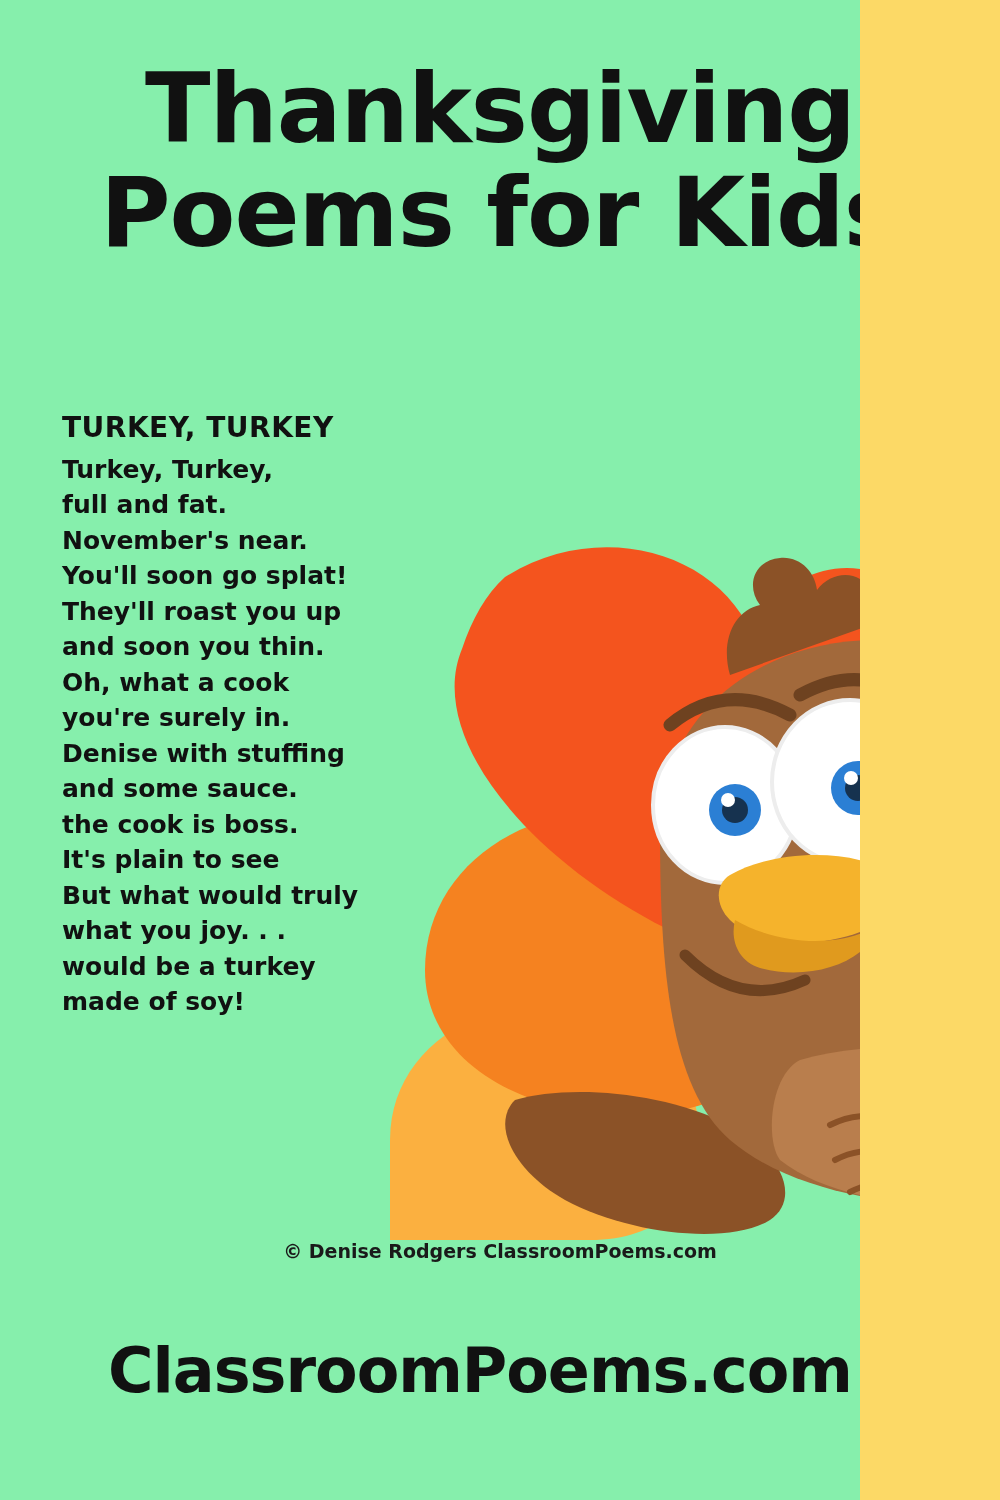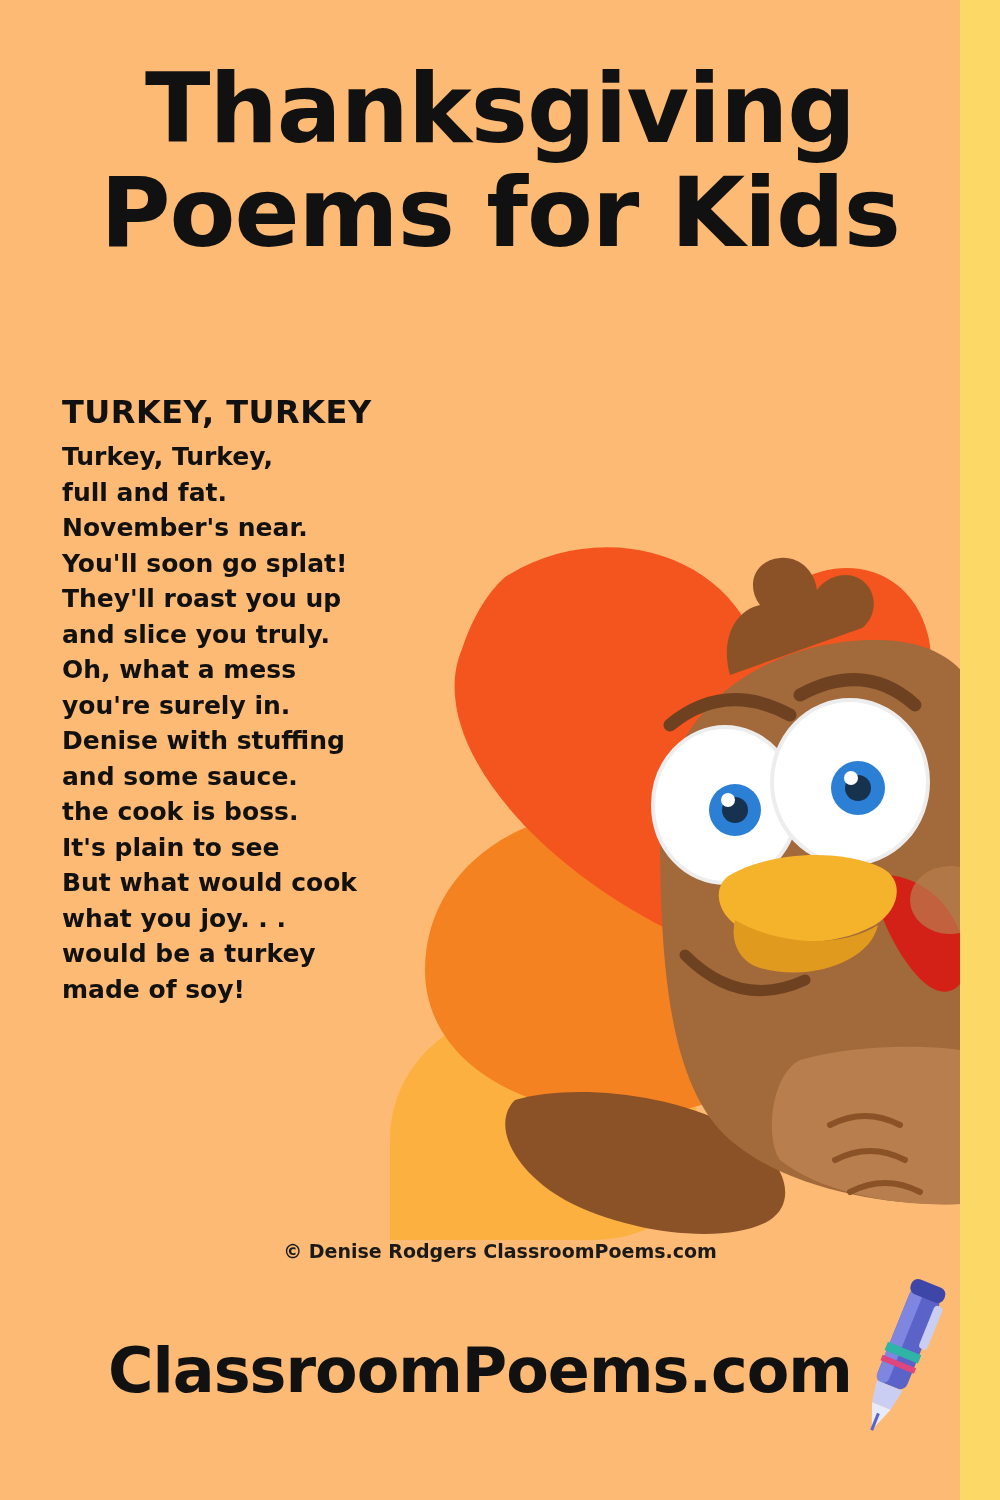--- a/index.html
+++ b/index.html
@@ -8,23 +8,23 @@
   }
   body {
     width: 1000px;
     height: 1500px;
     background: #FCD966;
     font-family: "DejaVu Sans", sans-serif;
     overflow: hidden;
   }
   #poster {
     position: relative;
-    width: 960px;
+    width: 860px;
     height: 1500px;
-    background: #fdba74;
+    background: #86efac;
     overflow: hidden;
   }
 
   
   #title {
     position: absolute;
     top: 58px;
     left: 0;
     width: 1000px;
     text-align: center;
@@ -64,23 +64,24 @@
     width: 360px;
     z-index: 4;
     color: #111111;
     font-family: "DejaVu Sans", sans-serif;
     font-weight: bold;
     font-size: 25px;
     line-height: 1.42;
   }
   #poem .poem-title {
     display: block;
-    font-size: 32px;
+    font-size: 28px;
     letter-spacing: 0.5px;
     margin-bottom: 4px;
+    margin-top: 18px;
   }
   #poem .poem-line {
     display: block;
     white-space: nowrap;
   }
 
   
   #credit {
     position: absolute;
     top: 1240px;
@@ -179,28 +180,28 @@
     </svg>
   </div>
 
   <div id="poem">
     <span class="poem-title">TURKEY, TURKEY</span>
     <span class="poem-line">Turkey, Turkey,</span>
     <span class="poem-line">full and fat.</span>
     <span class="poem-line">November's near.</span>
     <span class="poem-line">You'll soon go splat!</span>
     <span class="poem-line">They'll roast you up</span>
-    <span class="poem-line">and slice you truly.</span>
-    <span class="poem-line">Oh, what a mess</span>
+    <span class="poem-line">and soon you thin.</span>
+    <span class="poem-line">Oh, what a cook</span>
     <span class="poem-line">you're surely in.</span>
     <span class="poem-line">Denise with stuffing</span>
     <span class="poem-line">and some sauce.</span>
     <span class="poem-line">the cook is boss.</span>
     <span class="poem-line">It's plain to see</span>
-    <span class="poem-line">But what would cook</span>
+    <span class="poem-line">But what would truly</span>
     <span class="poem-line">what you joy. . .</span>
     <span class="poem-line">would be a turkey</span>
     <span class="poem-line">made of soy!</span>
   </div>
 
   <div id="credit">© Denise Rodgers ClassroomPoems.com</div>
 
   <div id="footer">
     <div id="brand">ClassroomPoems.com</div>
     <div id="pen">

